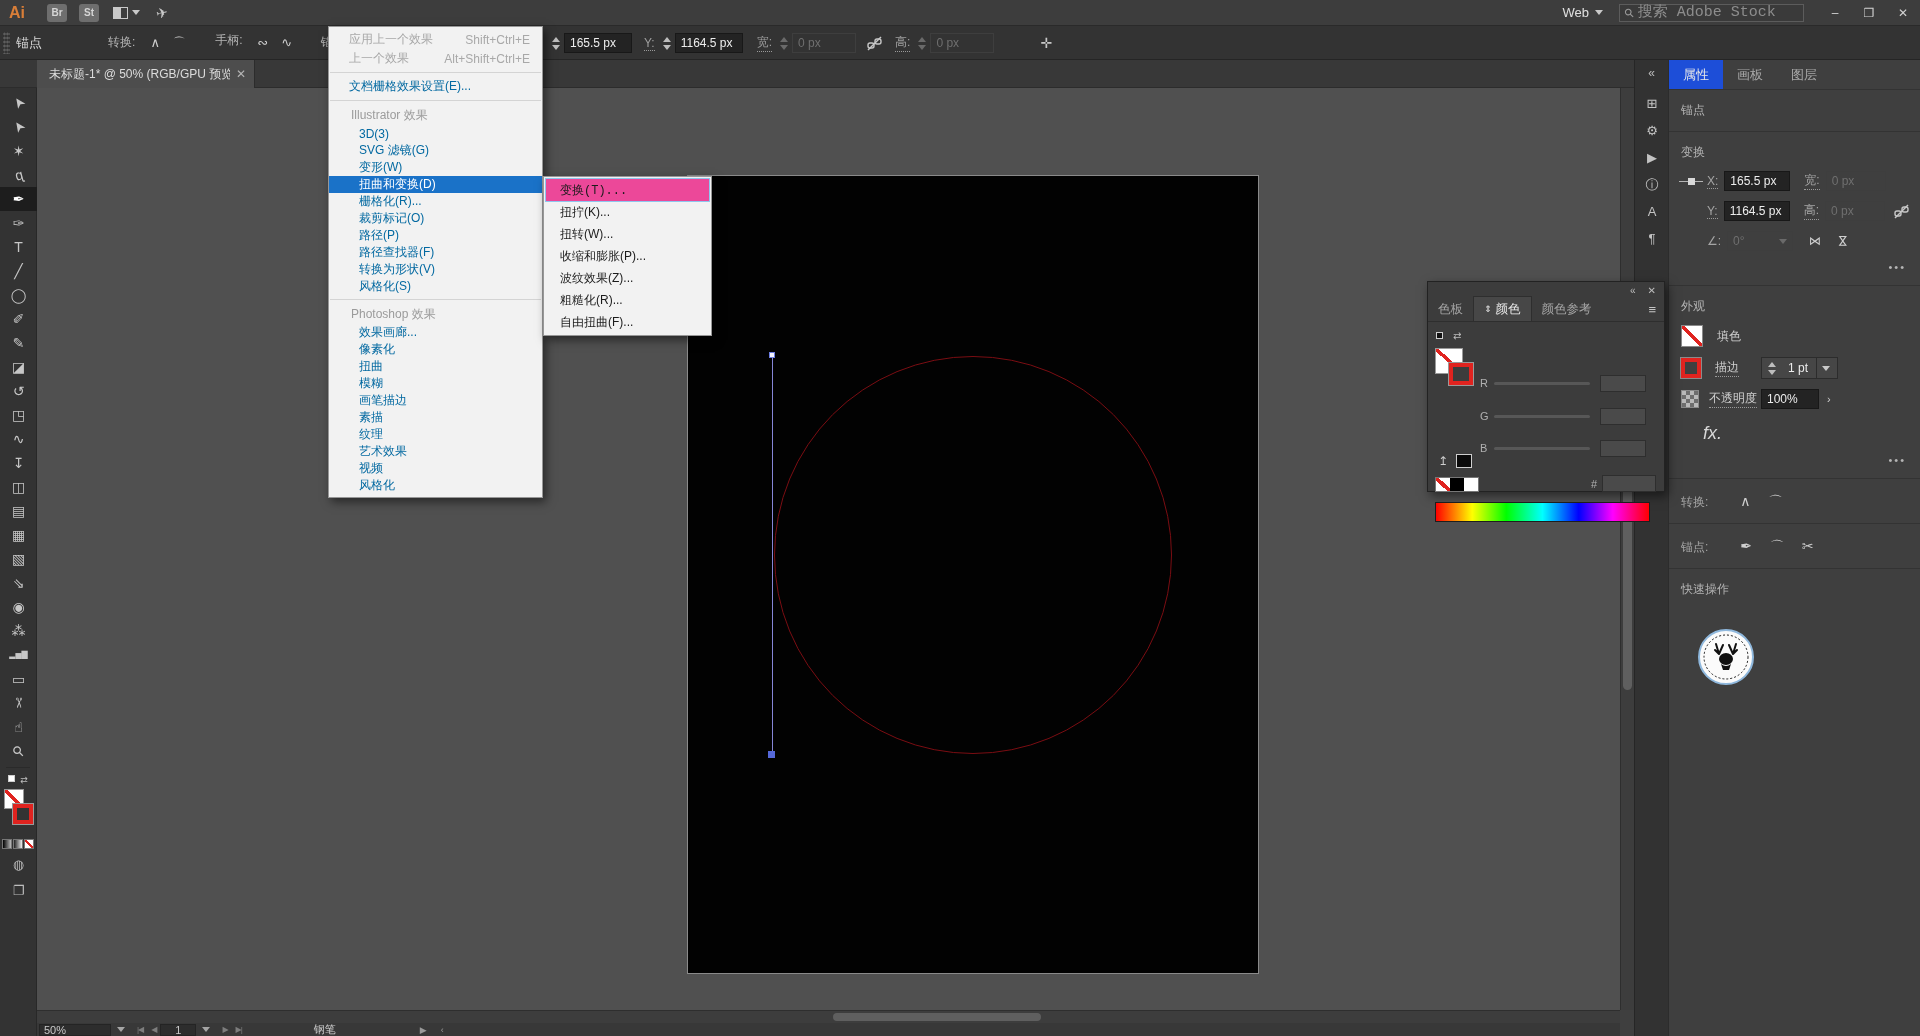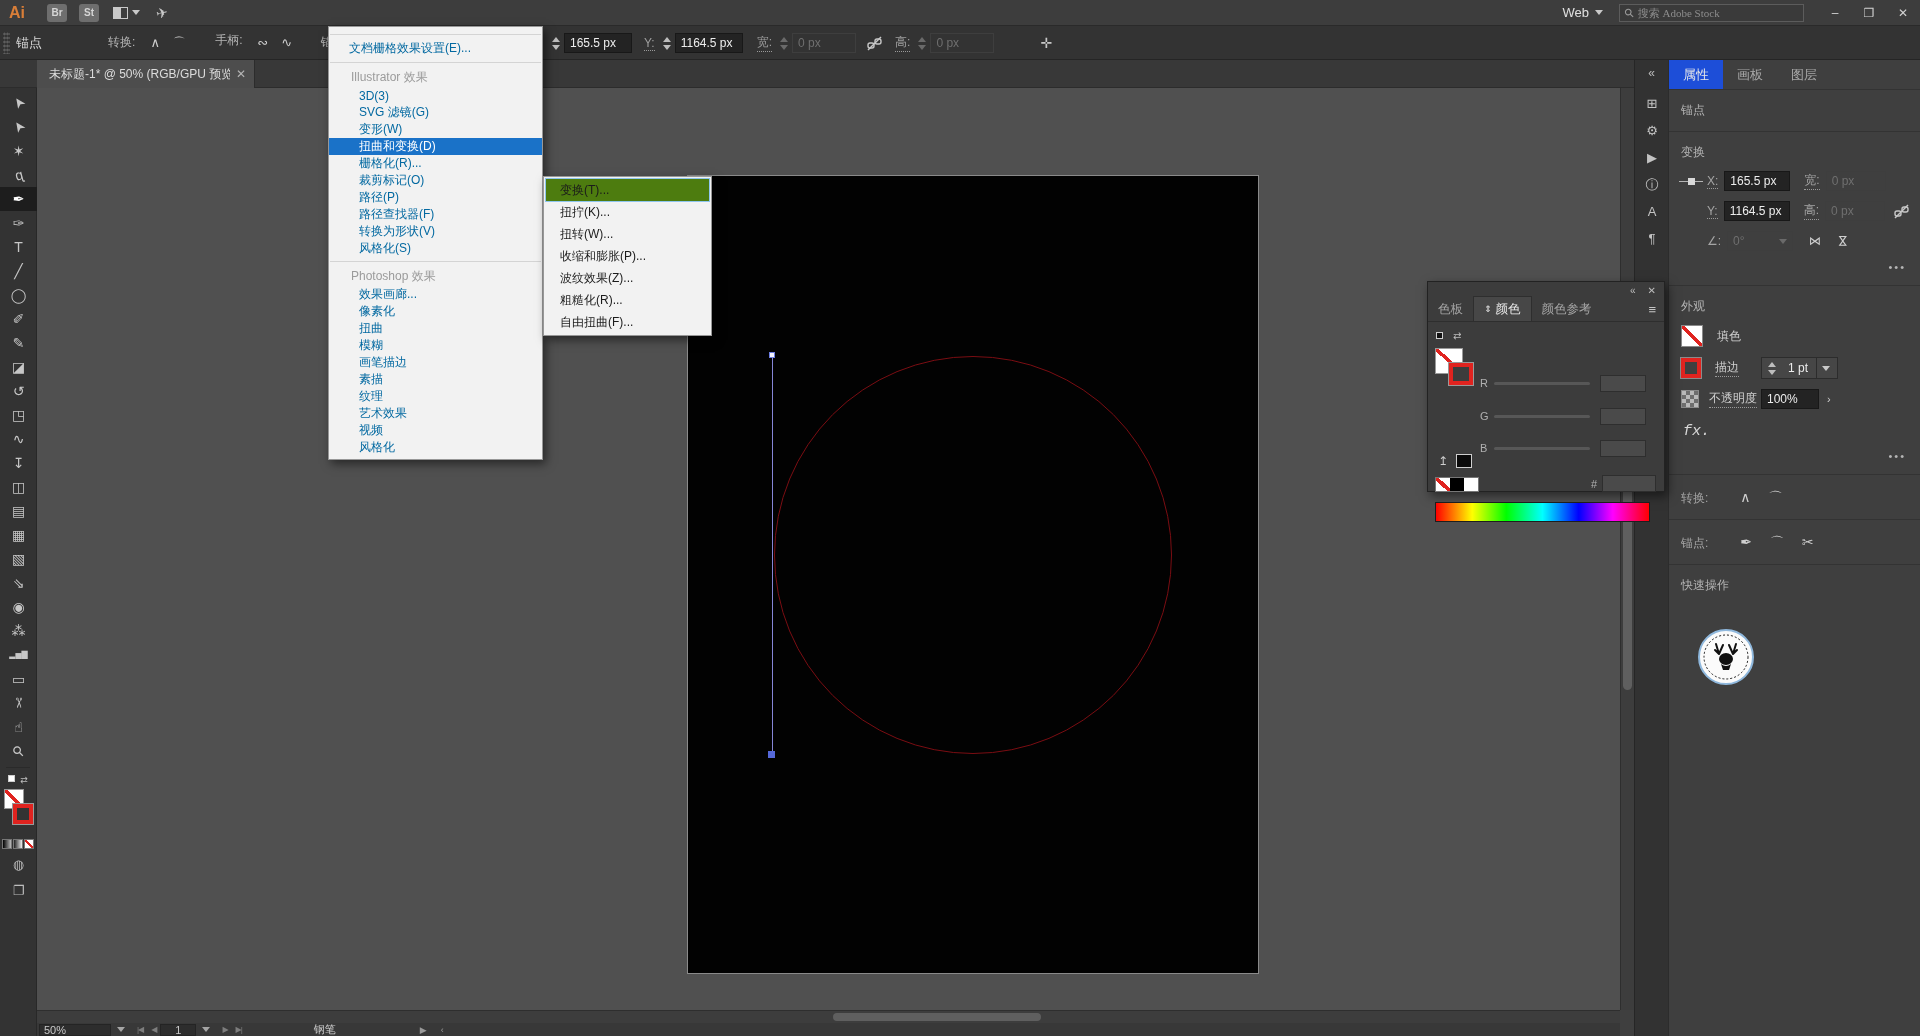--- a/index.html
+++ b/index.html
@@ -18,22 +18,22 @@
     font-size:10px; display:flex; align-items:center; justify-content:center; margin-left:12px; font-weight:bold; }
   .ws-icon { margin-left:14px; display:flex; align-items:center; gap:4px; }
   .ws-grid { width:15px; height:12px; border:1px solid #c9c9c9; display:grid; grid-template-columns:7px 1fr; }
   .ws-grid i { border-right:1px solid #c9c9c9; background:#c9c9c9; }
   .chev { width:0; height:0; border-left:4px solid transparent; border-right:4px solid transparent; border-top:5px solid #c9c9c9; display:inline-block; }
   .share-glyph { margin-left:16px; color:#c9c9c9; font-size:14px; transform:rotate(-12deg); }
   .mb-right { margin-left:auto; display:flex; align-items:center; height:26px; }
   .ws-label { color:#e0e0e0; font-size:13px; display:flex; gap:6px; align-items:center; margin-right:16px; }
   .search-box { width:185px; height:18px; background:#3a3a3a; border:1px solid #5c5c5c; display:flex; align-items:center; padding:0 5px; margin-right:14px; }
   .search-box .mag { color:#9a9a9a; font-size:12px; transform:rotate(-45deg); margin-right:4px; }
-  .search-box input { background:transparent; border:none; outline:none; color:#cfcfcf; font-size:11px; width:100%;
-    font-family:Liberation Serif, serif; }
+  .search-box input { background:transparent; border:none; outline:none; color:#cfcfcf; font-size:15px; width:100%;
+    font-family:Liberation Mono, monospace; }
   .search-box input::placeholder { color:#8d8d8d; }
   .winbtns { display:flex; }
   .winbtn { width:34px; height:26px; display:flex; align-items:center; justify-content:center; color:#d2d2d2; font-size:12px; }
 
   
   .controlbar { position:absolute; left:0; top:26px; width:100%; height:34px; background:#333333;
     border-bottom:1px solid #252525; display:flex; align-items:center; z-index:30; }
   .grip { width:7px; height:22px; margin:0 6px 0 3px;
     background-image:radial-gradient(#5e5e5e 1px, transparent 1.2px); background-size:3px 4px; }
   .cb-label { color:#d8d8d8; font-size:13px; margin-right:10px; white-space:nowrap; }
@@ -132,21 +132,21 @@
   .checker { width:18px; height:18px; border:1px solid #8a8a8a; background-color:#b9b9b9;
     background-image:linear-gradient(45deg,#6e6e6e 25%,transparent 25%,transparent 75%,#6e6e6e 75%),
                      linear-gradient(45deg,#6e6e6e 25%,transparent 25%,transparent 75%,#6e6e6e 75%);
     background-size:8px 8px; background-position:0 0,4px 4px; }
   .albl { color:#cfcfcf; font-size:12px; margin-left:14px; }
   .stroke-widget { display:flex; align-items:center; margin-left:22px; border:1px solid #2c2c2c; background:#464646; height:22px; padding:0 2px; }
   .stroke-widget .val { color:#ececec; font-size:12px; padding:0 8px; }
   .stroke-widget .dd { border-left:1px solid #2c2c2c; padding:0 5px; display:flex; align-items:center; height:100%; }
   .op-field { width:58px; margin-left:4px;text-align:center; }
   .gt { color:#cfcfcf; margin-left:8px; font-size:11px; }
-  .fx { color:#d8d8d8; font-size:15px; font-style:italic; font-family:Liberation Mono, monospace; padding:14px 0 0 14px; }
+  .fx { color:#d8d8d8; font-size:18px; font-style:italic; font-family:Liberation Sans, sans-serif; padding:14px 0 0 14px;margin-left:20px; }
   .pt-icons { color:#cfcfcf; font-size:14px; display:flex; gap:18px; margin-left:26px; }
   .logo-badge { position:absolute; left:28px; top:568px; width:58px; height:58px; }
 
   
   .colorpanel { position:absolute; left:1427px; top:281px; width:238px; height:211px; background:#3c3c3c;
     border:1px solid #222; box-shadow:3px 4px 10px rgba(0,0,0,.5); z-index:20; }
   .cp-title { height:14px; display:flex; justify-content:flex-end; align-items:center; gap:12px; padding:2px 8px 0 0;
     color:#bdbdbd; font-size:10px; }
   .cp-tabs { display:flex; height:26px; border-bottom:1px solid #2e2e2e; align-items:flex-end; position:relative; }
   .cp-tab { padding:0 10px; line-height:24px; color:#a5a5a5; font-size:12.5px; display:flex; align-items:center; gap:4px; }
@@ -181,21 +181,21 @@
   .menu-row .sc { margin-left:auto; padding-left:14px; }
   .menu-row.disabled { color:#a8a8a8; }
   .menu-row.selected { background:#1a72c8; color:#fff; }
   .menu-header { height:20px; line-height:20px; padding-left:22px; color:#9b9b9b; font-size:12px; }
   .menu-sep { border-top:1px solid #d4d4d4; margin:4px 1px; }
 
   
   .submenu { position:absolute; left:543px; top:176px; width:169px; background:#f2f2f2; border:1px solid #979797;
     box-shadow:3px 4px 9px rgba(0,0,0,.5); padding:2px; z-index:61; }
   .sub-row { height:22px; display:flex; align-items:center; padding:0 14px; font-size:12px; color:#1b1b1b; white-space:nowrap; }
-  .sub-row.selected { background:#4d7c0f; outline:1px solid #8fc6ef; }
+  .sub-row.selected { background:#ec4899; outline:1px solid #8fc6ef;font-family:Liberation Mono, monospace; }
 </style>
 </head>
 <body>
 
 <div id="app">
 
   <div class="menubar">
     <span class="ai-logo">Ai</span>
     <span class="badge">Br</span>
     <span class="badge">St</span>
@@ -610,20 +610,31 @@
       </div>
       <div class="cp-hex">
         <span>#</span>
         <span class="hbox"></span>
       </div>
       <div class="spectrum"></div>
     </div>
   </div>
 
   <div class="menu">
+    <div>
+
+    <div class="menu-row recent disabled">
+          <span>应用上一个效果</span>
+          <span class="sc">Shift+Ctrl+E</span>
+        </div>
+        <div class="menu-row recent disabled">
+          <span>上一个效果</span>
+          <span class="sc">Alt+Shift+Ctrl+E</span>
+        </div>
+      </div>
     <div class="menu-sep"></div>
     <div class="menu-row" style="padding-left:20px;height:19px;">
       <span>文档栅格效果设置(E)...</span>
     </div>
     <div class="menu-sep"></div>
     <div class="menu-header">Illustrator 效果</div>
     <div>
 
     <div class="menu-row">
           <span>3D(3)</span>

